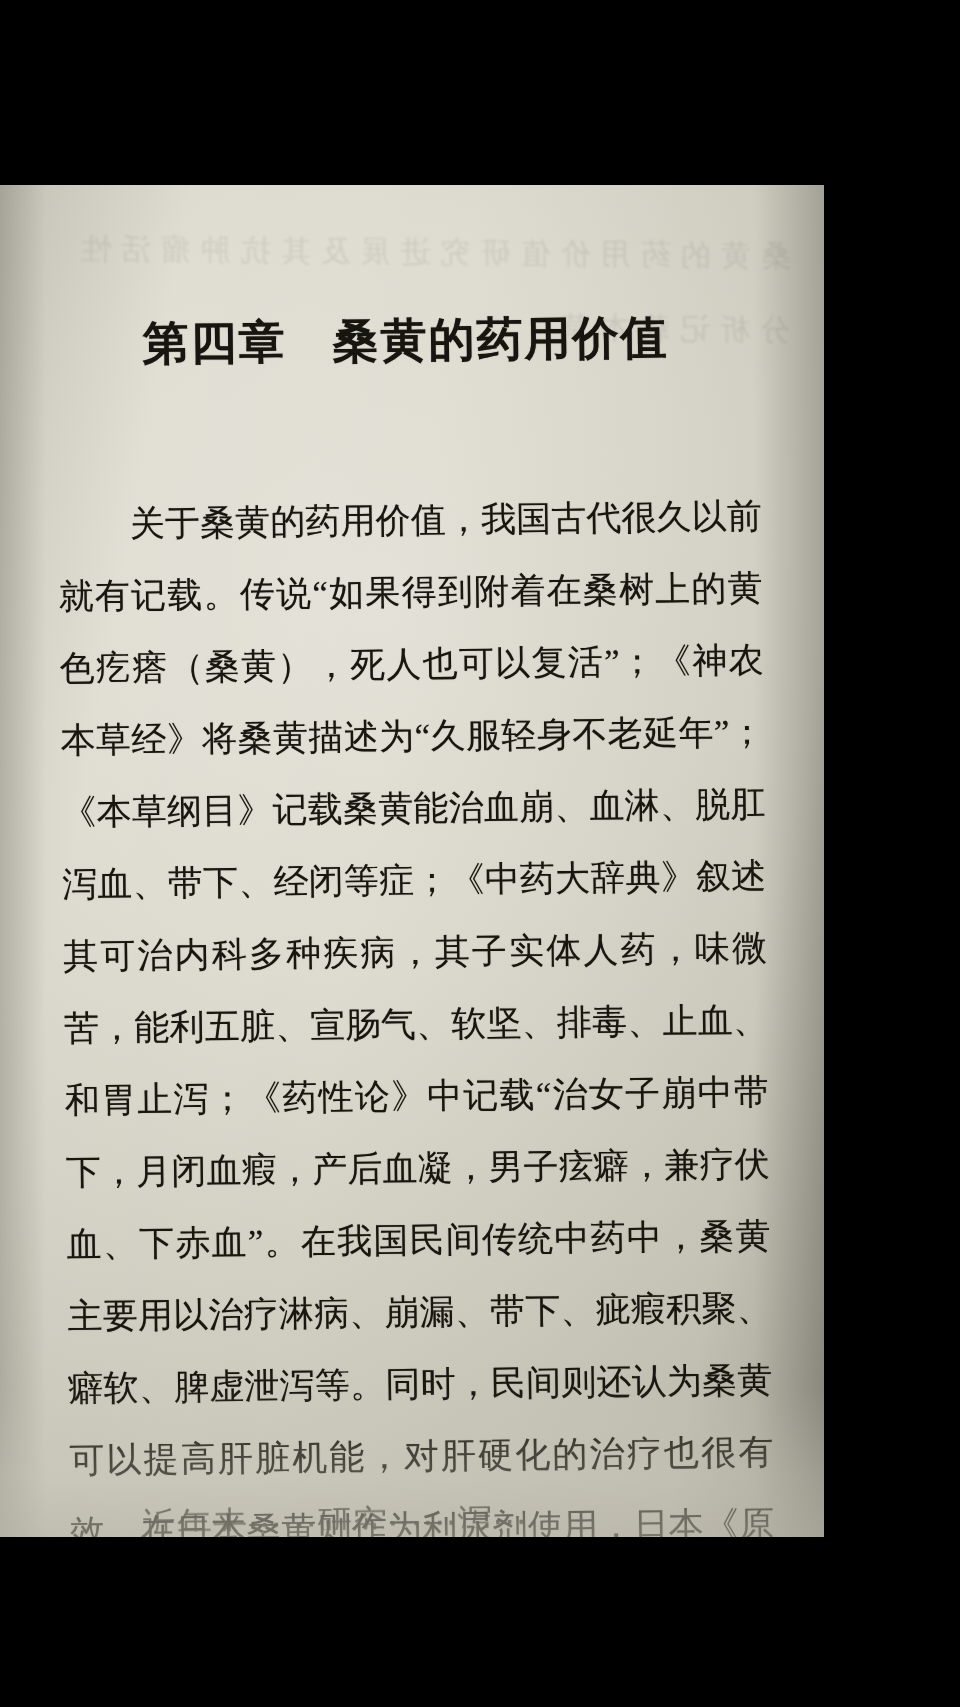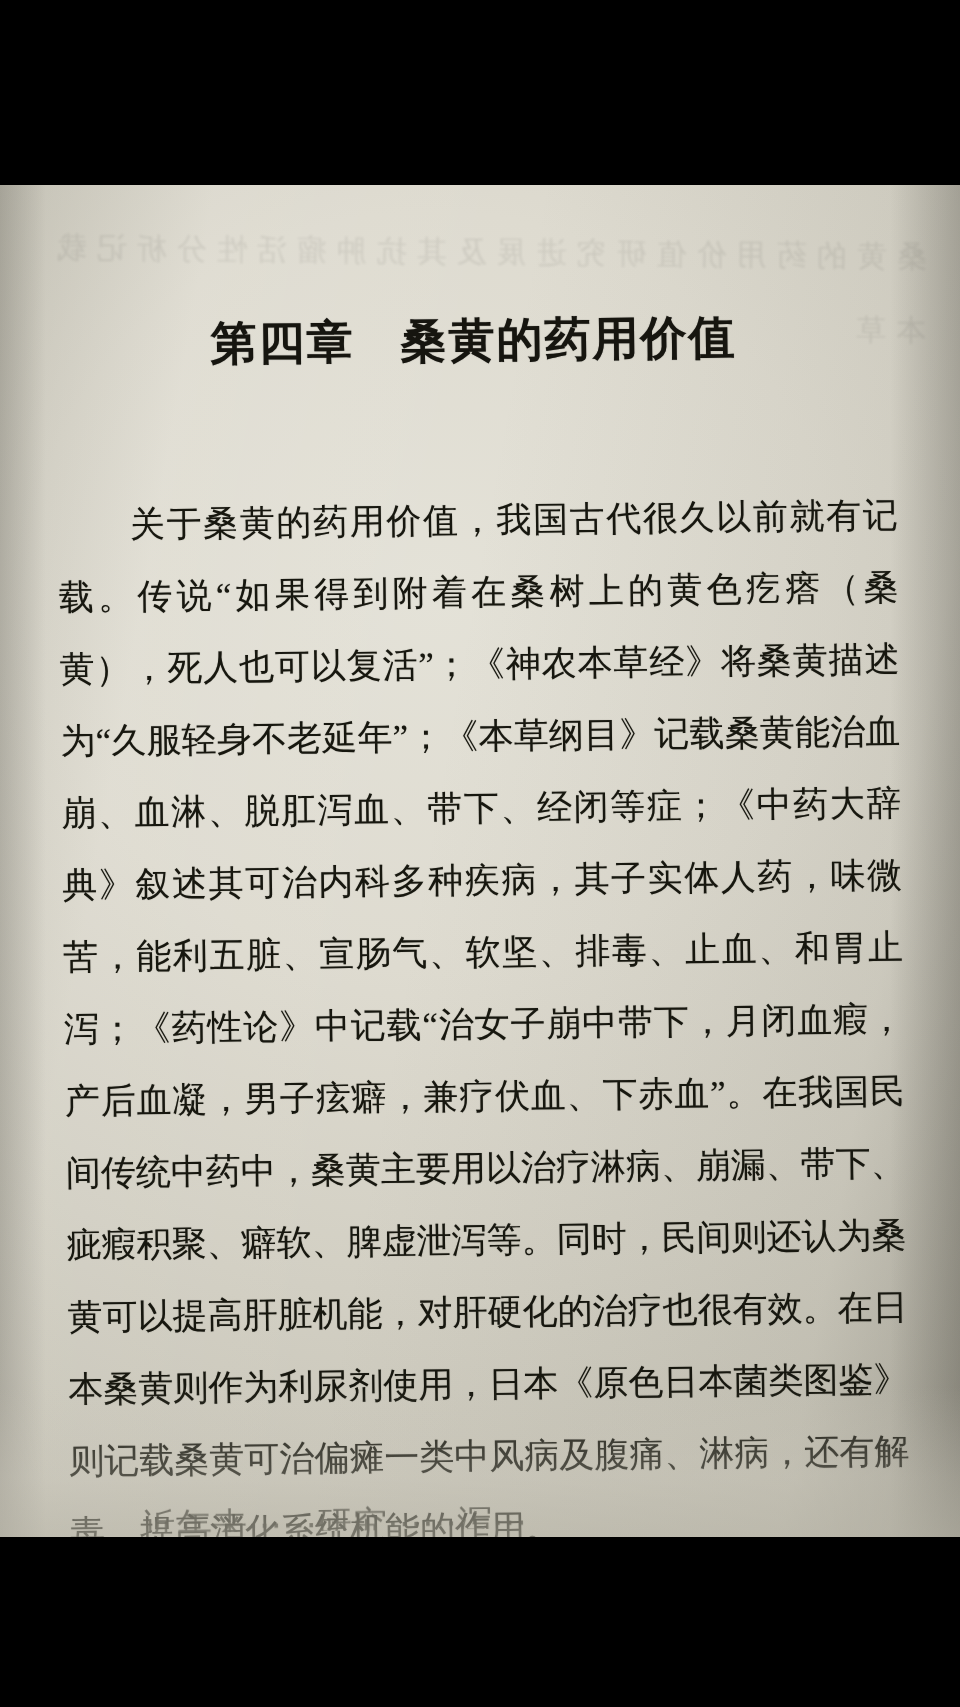--- a/index.html
+++ b/index.html
@@ -31,21 +31,21 @@
     z-index: 5;
   }
   .letterbox.top { top: 0; height: 185px; }
   .letterbox.bottom { bottom: 0; height: 170px; }
 
   
   .photo {
     position: absolute;
     left: 0;
     top: 185px;
-    width: 960px;
+    width: 824px;
     height: 1352px;
     overflow: hidden;
     background: #cdcabf;
   }
 
   
   .paper {
     position: absolute;
     inset: 0;
     background:

